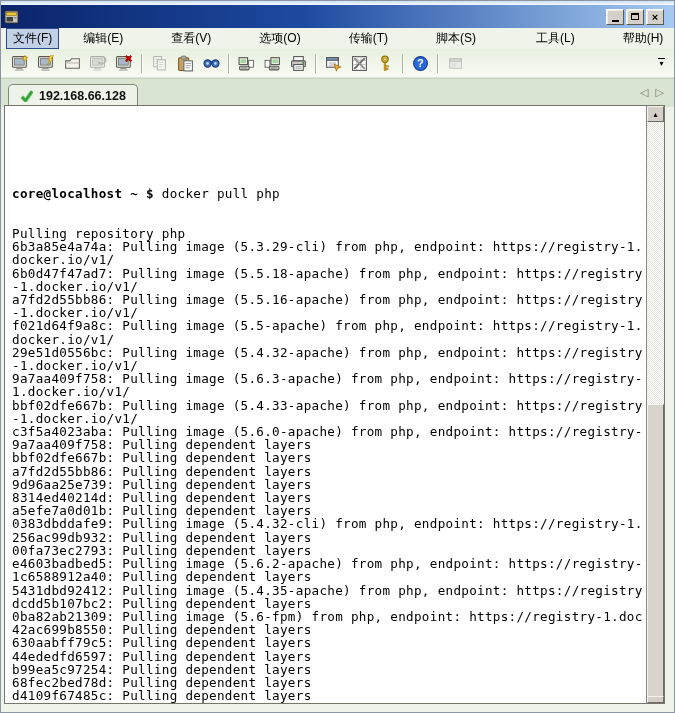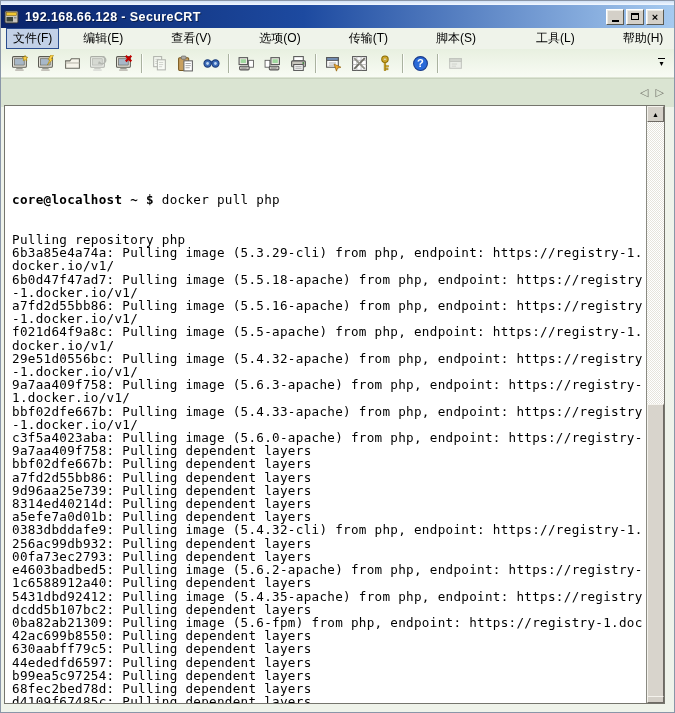--- a/index.html
+++ b/index.html
@@ -36,23 +36,23 @@
   .tb-overflow .arr{font-size:8px;line-height:7px;color:#000;}
   
   .tabbar{height:28px;background:var(--tabbar,#DAE4D2);position:relative;border-top:1px solid #c8d2be;}
   .tab{position:absolute;left:7px;top:5px;height:23px;box-sizing:border-box;display:inline-flex;
     align-items:center;gap:6px;padding:0 11px;background:#edf3e9;border:1px solid #7e8c74;border-bottom:none;
     border-radius:5px 5px 0 0;font-size:12.5px;font-weight:bold;color:#111;}
   .tab-scrolls{position:absolute;right:10px;top:8px;display:flex;gap:7px;color:#6e6e66;font-size:11px;line-height:11px;}
   
   .terminal-zone{position:absolute;left:3px;top:104px;right:9px;bottom:8px;display:flex;
     border:1px solid #75756d;background:var(--term-bg,#fff);box-sizing:border-box;}
-  .term{flex:1;overflow:hidden;padding:27px 0 0 7px;color:var(--term-fg,#000);
+  .term{flex:1;overflow:hidden;padding:55px 0 0 7px;color:var(--term-fg,#000);
     font-family:"DejaVu Sans Mono","Liberation Mono",monospace;font-size:12.6px;line-height:13.2px;
-    letter-spacing:.3px;white-space:pre;margin-top:34px;}
+    letter-spacing:.3px;white-space:pre;}
   .term-line{white-space:pre;}
   .bold{font-weight:bold;}
   .scrollbar{width:17px;flex:0 0 auto;position:relative;border-left:1px solid #8a8a82;
     background:#fff;
     background-image:linear-gradient(45deg,#e6e4dc 25%,transparent 25%,transparent 75%,#e6e4dc 75%),
                      linear-gradient(45deg,#e6e4dc 25%,transparent 25%,transparent 75%,#e6e4dc 75%);
     background-size:2px 2px;background-position:0 0,1px 1px;}
   .sb-btn{position:absolute;left:0;right:0;height:16px;background:#D4D0C8;border:1px solid;
     border-color:#f4f2ec #6e6a64 #6e6a64 #f4f2ec;display:flex;align-items:center;justify-content:center;
     font-size:7px;color:#000;box-sizing:border-box;overflow:hidden;}
@@ -71,21 +71,20 @@
 
   <div class="titlebar">
     <span>
       <svg width="16" height="16" viewBox="0 0 16 16">
         <rect x="1" y="2" width="13" height="12" rx="1" fill="#c8c6be" stroke="#333"></rect>
         <rect x="2.5" y="3.5" width="10" height="3" fill="#f0c830" stroke="#7a5a00" stroke-width=".5"></rect>
         <rect x="2.5" y="8" width="6.5" height="4.5" fill="#3a443a"></rect>
         <rect x="10" y="8" width="2.5" height="1.5" fill="#8a928a"></rect>
       </svg>
     </span>
-    <span class="title-text">192.168.66.128 - SecureCRT</span>
     <span class="win-btns">
       <span class="win-btn">
           <span class="g-min"></span>
         </span>
       <span class="win-btn">
           <span class="g-max"></span>
         </span>
       <span class="win-btn">
           <span class="g-close">×</span>
         </span>
@@ -243,20 +242,29 @@
           <path d="M4.5 8.5h5M4.5 10.5h4" stroke="#a0a098" stroke-width=".8"></path>
         </svg>
       </div>
       <span class="tb-overflow">
       <span class="bar"></span>
       <span class="arr">▾</span>
     </span>
   </div>
 
   <div class="tabbar">
+    <span class="tab">
+      <span>
+        <svg width="13" height="12" viewBox="0 0 14 13">
+          <path d="M2 7.5l4 4 7-10" stroke="#7cc87c" stroke-width="4.2" fill="none"></path>
+          <path d="M2 7.5l4 4 7-10" stroke="#2fa12f" stroke-width="2.4" fill="none"></path>
+        </svg>
+      </span>
+      <span>192.168.66.128</span>
+    </span>
     <span class="tab-scrolls">
       <span>◁</span>
       <span>▷</span>
     </span>
   </div>
 
   <div class="terminal-zone">
     <div class="term">
       <div class="term-line"><span class="bold">core@localhost ~ $ </span><span>docker pull php</span></div>
       <div><div class="term-line">Pulling repository php</div><div class="term-line">6b3a85e4a74a: Pulling image (5.3.29-cli) from php, endpoint: https://registry-1.</div><div class="term-line">docker.io/v1/</div><div class="term-line">6b0d47f47ad7: Pulling image (5.5.18-apache) from php, endpoint: https://registry</div><div class="term-line">-1.docker.io/v1/</div><div class="term-line">a7fd2d55bb86: Pulling image (5.5.16-apache) from php, endpoint: https://registry</div><div class="term-line">-1.docker.io/v1/</div><div class="term-line">f021d64f9a8c: Pulling image (5.5-apache) from php, endpoint: https://registry-1.</div><div class="term-line">docker.io/v1/</div><div class="term-line">29e51d0556bc: Pulling image (5.4.32-apache) from php, endpoint: https://registry</div><div class="term-line">-1.docker.io/v1/</div><div class="term-line">9a7aa409f758: Pulling image (5.6.3-apache) from php, endpoint: https://registry-</div><div class="term-line">1.docker.io/v1/</div><div class="term-line">bbf02dfe667b: Pulling image (5.4.33-apache) from php, endpoint: https://registry</div><div class="term-line">-1.docker.io/v1/</div><div class="term-line">c3f5a4023aba: Pulling image (5.6.0-apache) from php, endpoint: https://registry-</div><div class="term-line">9a7aa409f758: Pulling dependent layers</div><div class="term-line">bbf02dfe667b: Pulling dependent layers</div><div class="term-line">a7fd2d55bb86: Pulling dependent layers</div><div class="term-line">9d96aa25e739: Pulling dependent layers</div><div class="term-line">8314ed40214d: Pulling dependent layers</div><div class="term-line">a5efe7a0d01b: Pulling dependent layers</div><div class="term-line">0383dbddafe9: Pulling image (5.4.32-cli) from php, endpoint: https://registry-1.</div><div class="term-line">256ac99db932: Pulling dependent layers</div><div class="term-line">00fa73ec2793: Pulling dependent layers</div><div class="term-line">e4603badbed5: Pulling image (5.6.2-apache) from php, endpoint: https://registry-</div><div class="term-line">1c6588912a40: Pulling dependent layers</div><div class="term-line">5431dbd92412: Pulling image (5.4.35-apache) from php, endpoint: https://registry</div><div class="term-line">dcdd5b107bc2: Pulling dependent layers</div><div class="term-line">0ba82ab21309: Pulling image (5.6-fpm) from php, endpoint: https://registry-1.doc</div><div class="term-line">42ac699b8550: Pulling dependent layers</div><div class="term-line">630aabff79c5: Pulling dependent layers</div><div class="term-line">44ededfd6597: Pulling dependent layers</div><div class="term-line">b99ea5c97254: Pulling dependent layers</div><div class="term-line">68fec2bed78d: Pulling dependent layers</div><div class="term-line">d4109f67485c: Pulling dependent layers</div><div class="term-line">2bdbadf3469b: Pulling dependent layers</div><div class="term-line">802b1aaa89da: Pulling dependent layers</div></div>

